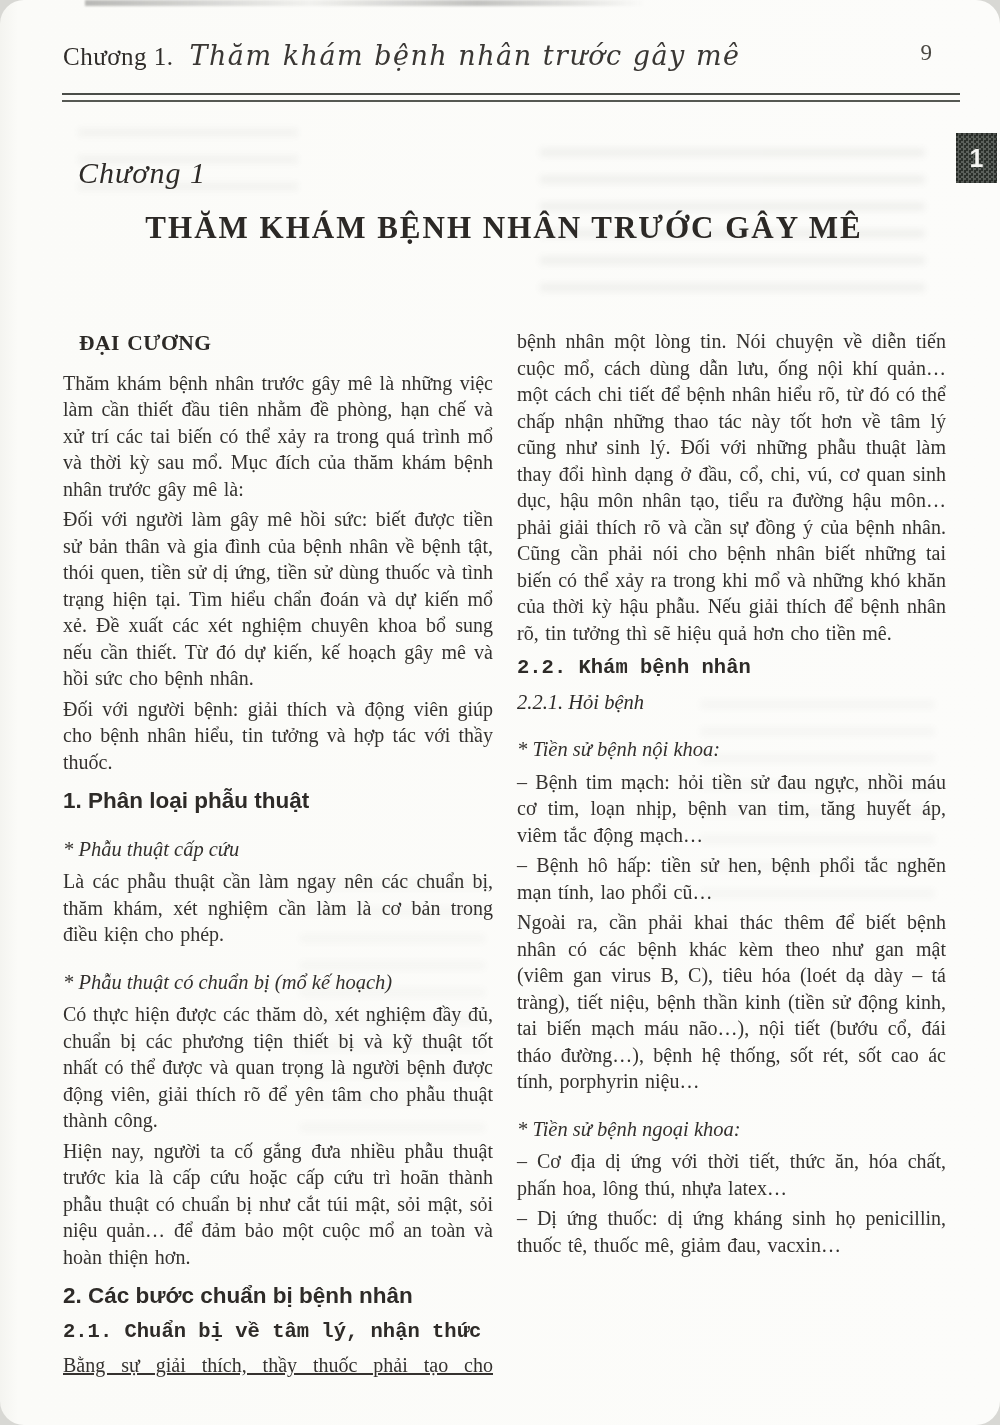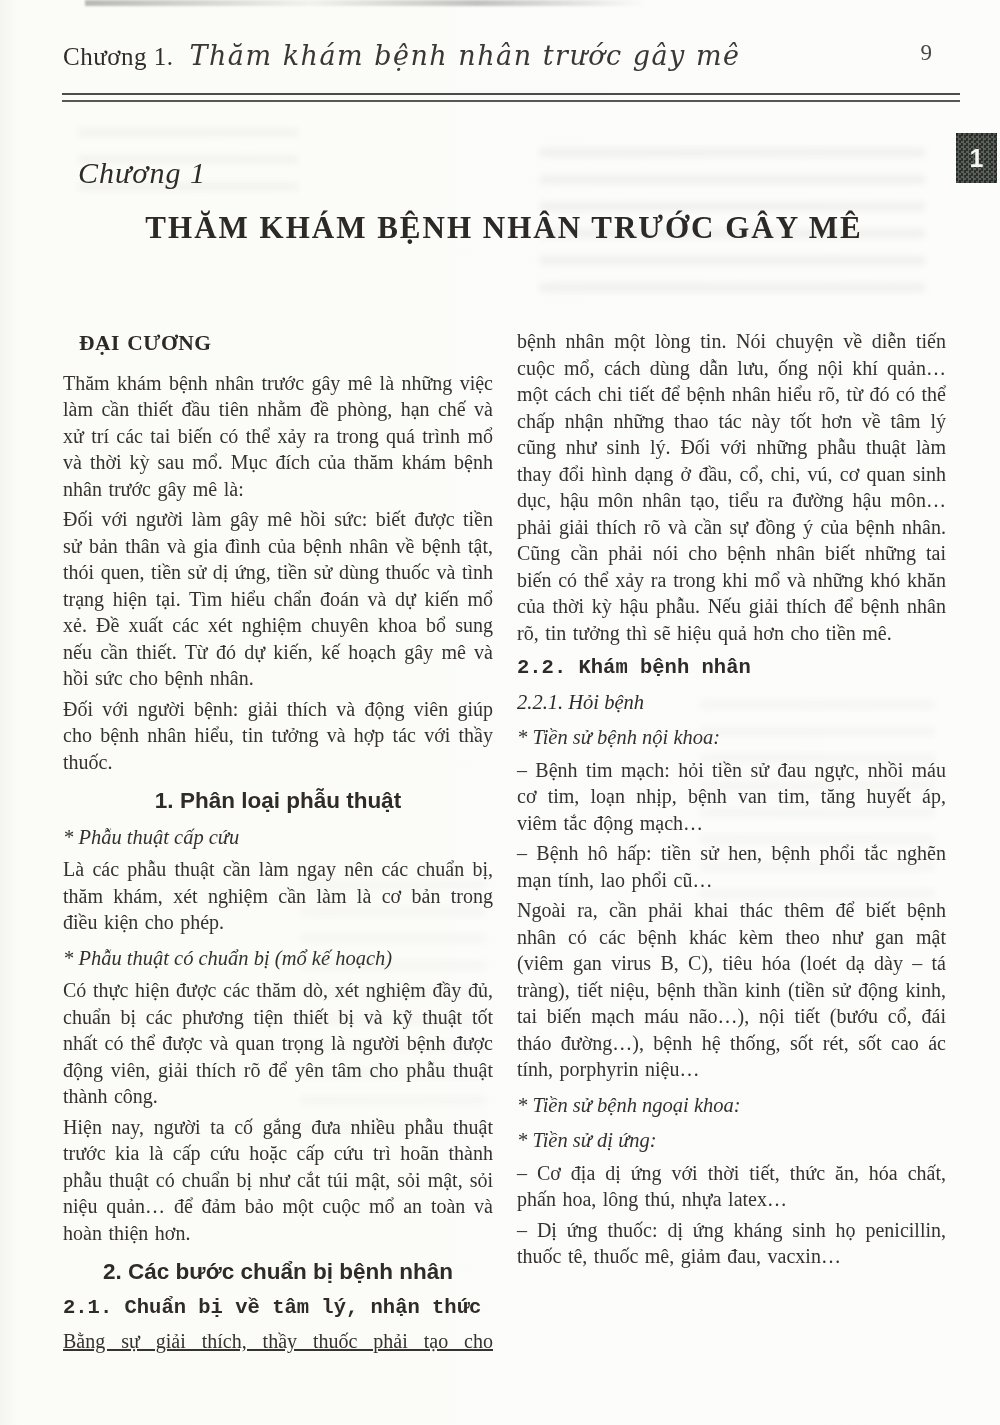--- a/index.html
+++ b/index.html
@@ -3,20 +3,21 @@
 <meta charset="utf-8">
 <style>
   html,body{margin:0;padding:0;background:#d8d8d4;}
   .page{
     position:relative;
     width:1000px;height:1425px;
     background:linear-gradient(to right, #f4f4f0 0, #fbfbf8 18px, #fcfcfa 100%);
     overflow:hidden;
     font-family:"Liberation Serif","DejaVu Serif",serif;
     color:#35322f;
+    border-radius:24px;
   }
   
   .running-header{position:absolute;left:63px;top:40px;width:897px;height:46px;}
   .rh-label{
     font-size:25px;color:#2f2c29;letter-spacing:0.5px;
     font-family:"Liberation Serif","DejaVu Serif",serif;
   }
   .rh-script{
     font-style:italic;font-size:27px;letter-spacing:1.5px;color:#3a3734;
     font-family:"DejaVu Serif","Liberation Serif",serif;
@@ -59,33 +60,33 @@
   .blk{margin:0 0 4px 0;}
   .paragraph{text-align:justify;}
   .paragraph-cont{text-align:justify;text-align-last:justify;text-decoration:underline;}
   .section-heading{
     font-weight:bold;font-size:21.5px;letter-spacing:0.5px;
     margin:2px 0 13px 16px;color:#2c2926;
   }
   .num-heading{
     font-family:"Liberation Sans","DejaVu Sans",sans-serif;
     font-weight:bold;font-size:22.5px;word-spacing:0;
-    margin:13px 0 9px 0;color:#2e2b28;text-align:center;
+    margin:13px 0 9px 0;color:#2e2b28;
   }
   .sub-heading{
     font-weight:bold;font-size:20.5px;word-spacing:0;
     margin:9px 0 7px 0;color:#2e2b28;font-family:Liberation Mono, monospace;
   }
   .sub-sub-heading{
     font-weight:normal;font-style:italic;font-size:20.5px;word-spacing:0;
     margin:7px 0 9px 0;color:#2e2b28;
   }
   .star-label{
     font-style:italic;font-size:20.5px;word-spacing:0;
-    margin:9px 0 6px 0;color:#33302d;
+    margin:21px 0 6px 0;color:#33302d;
   }
   
   .bleed{
     position:absolute;pointer-events:none;
     background:repeating-linear-gradient(180deg,
       rgba(100,104,98,0.5) 0px, rgba(100,104,98,0.5) 9px,
       transparent 9px, transparent 27px);
     filter:blur(3px);
   }
   .bleed-1{left:540px;top:148px;width:385px;height:152px;opacity:0.14;}
@@ -142,18 +143,17 @@
     </div>
   <div class="col col-right" id="col-right">
       <div class="blk paragraph">bệnh nhân một lòng tin. Nói chuyện về diễn tiến cuộc mổ, cách dùng dẫn lưu, ống nội khí quản… một cách chi tiết để bệnh nhân hiểu rõ, từ đó có thể chấp nhận những thao tác này tốt hơn về tâm lý cũng như sinh lý. Đối với những phẫu thuật làm thay đổi hình dạng ở đầu, cổ, chi, vú, cơ quan sinh dục, hậu môn nhân tạo, tiểu ra đường hậu môn… phải giải thích rõ và cần sự đồng ý của bệnh nhân. Cũng cần phải nói cho bệnh nhân biết những tai biến có thể xảy ra trong khi mổ và những khó khăn của thời kỳ hậu phẫu. Nếu giải thích để bệnh nhân rõ, tin tưởng thì sẽ hiệu quả hơn cho tiền mê.</div>
       <div class="blk sub-heading">2.2. Khám bệnh nhân</div>
       <div class="blk sub-sub-heading">2.2.1. Hỏi bệnh</div>
       <div class="blk star-label">* Tiền sử bệnh nội khoa:</div>
       <div class="blk paragraph">– Bệnh tim mạch: hỏi tiền sử đau ngực, nhồi máu cơ tim, loạn nhịp, bệnh van tim, tăng huyết áp, viêm tắc động mạch…</div>
       <div class="blk paragraph">– Bệnh hô hấp: tiền sử hen, bệnh phổi tắc nghẽn mạn tính, lao phổi cũ…</div>
       <div class="blk paragraph">Ngoài ra, cần phải khai thác thêm để biết bệnh nhân có các bệnh khác kèm theo như gan mật (viêm gan virus B, C), tiêu hóa (loét dạ dày – tá tràng), tiết niệu, bệnh thần kinh (tiền sử động kinh, tai biến mạch máu não…), nội tiết (bướu cổ, đái tháo đường…), bệnh hệ thống, sốt rét, sốt cao ác tính, porphyrin niệu…</div>
       <div class="blk star-label">* Tiền sử bệnh ngoại khoa:</div>
-      <div class="blk star-label">* Tiền sử dị ứng:</div>
       <div class="blk paragraph">– Cơ địa dị ứng với thời tiết, thức ăn, hóa chất, phấn hoa, lông thú, nhựa latex…</div>
       <div class="blk paragraph">– Dị ứng thuốc: dị ứng kháng sinh họ penicillin, thuốc tê, thuốc mê, giảm đau, vacxin…</div>
     </div>
 
 </div>
 
 </body></html>

